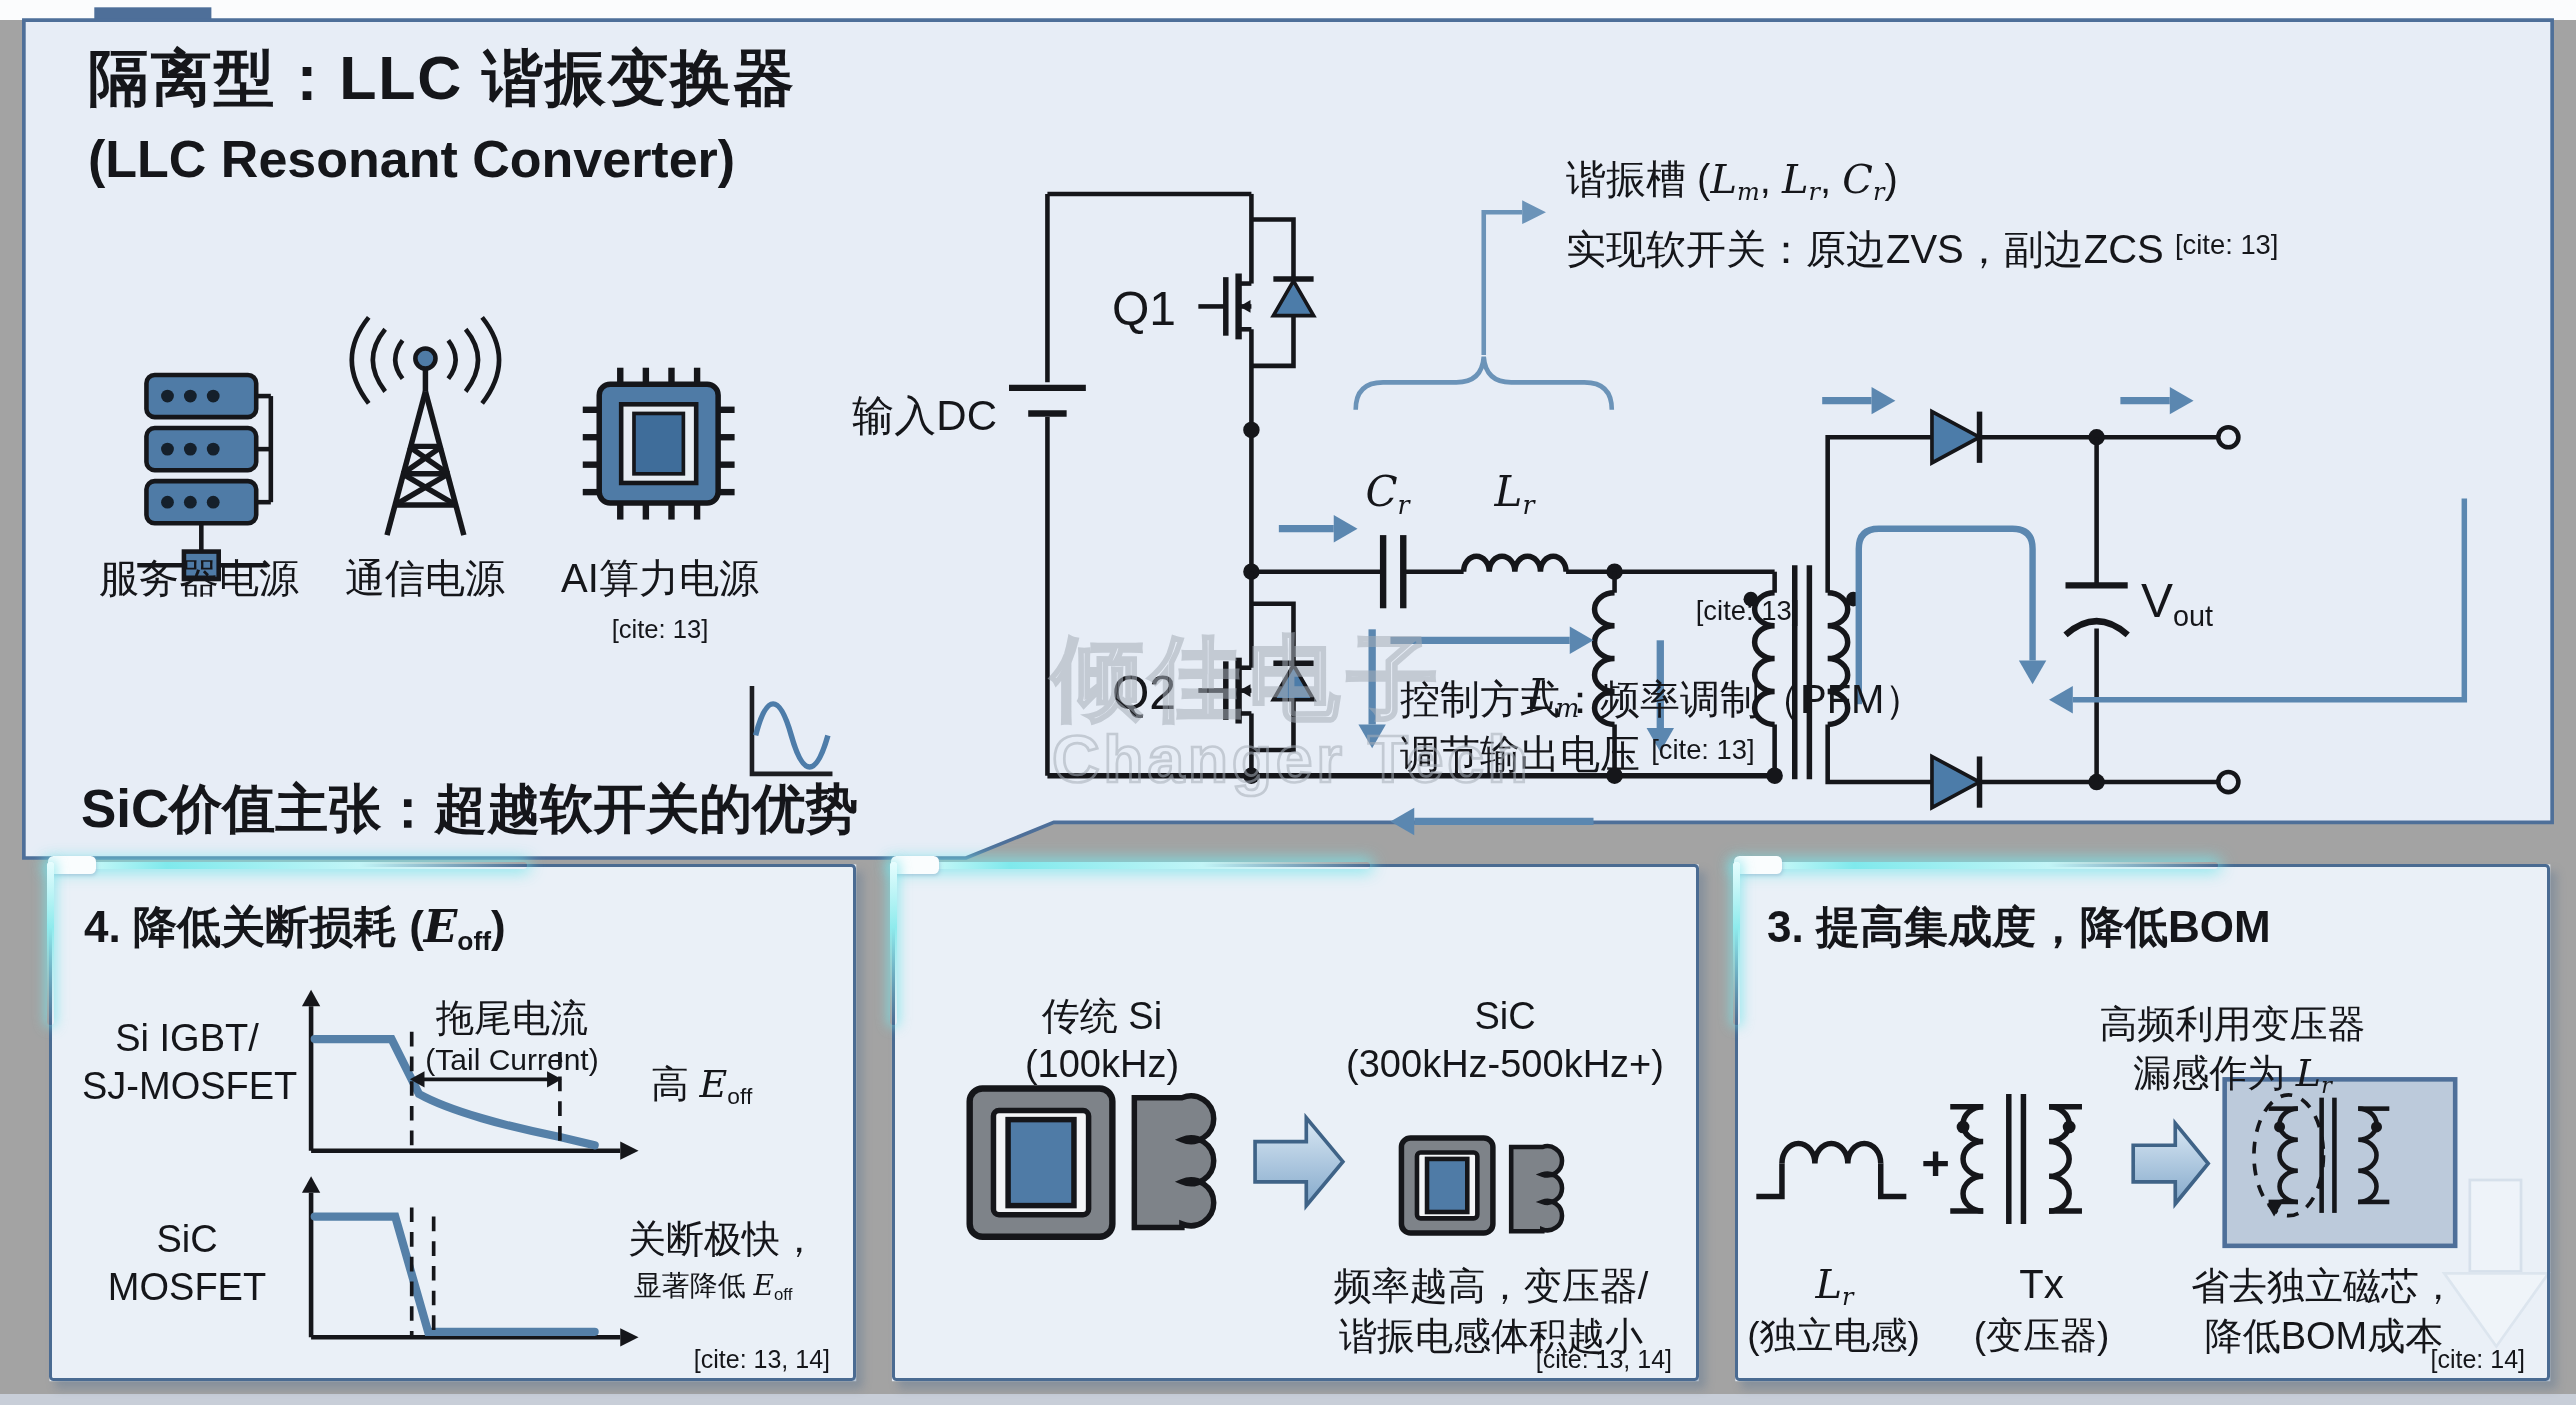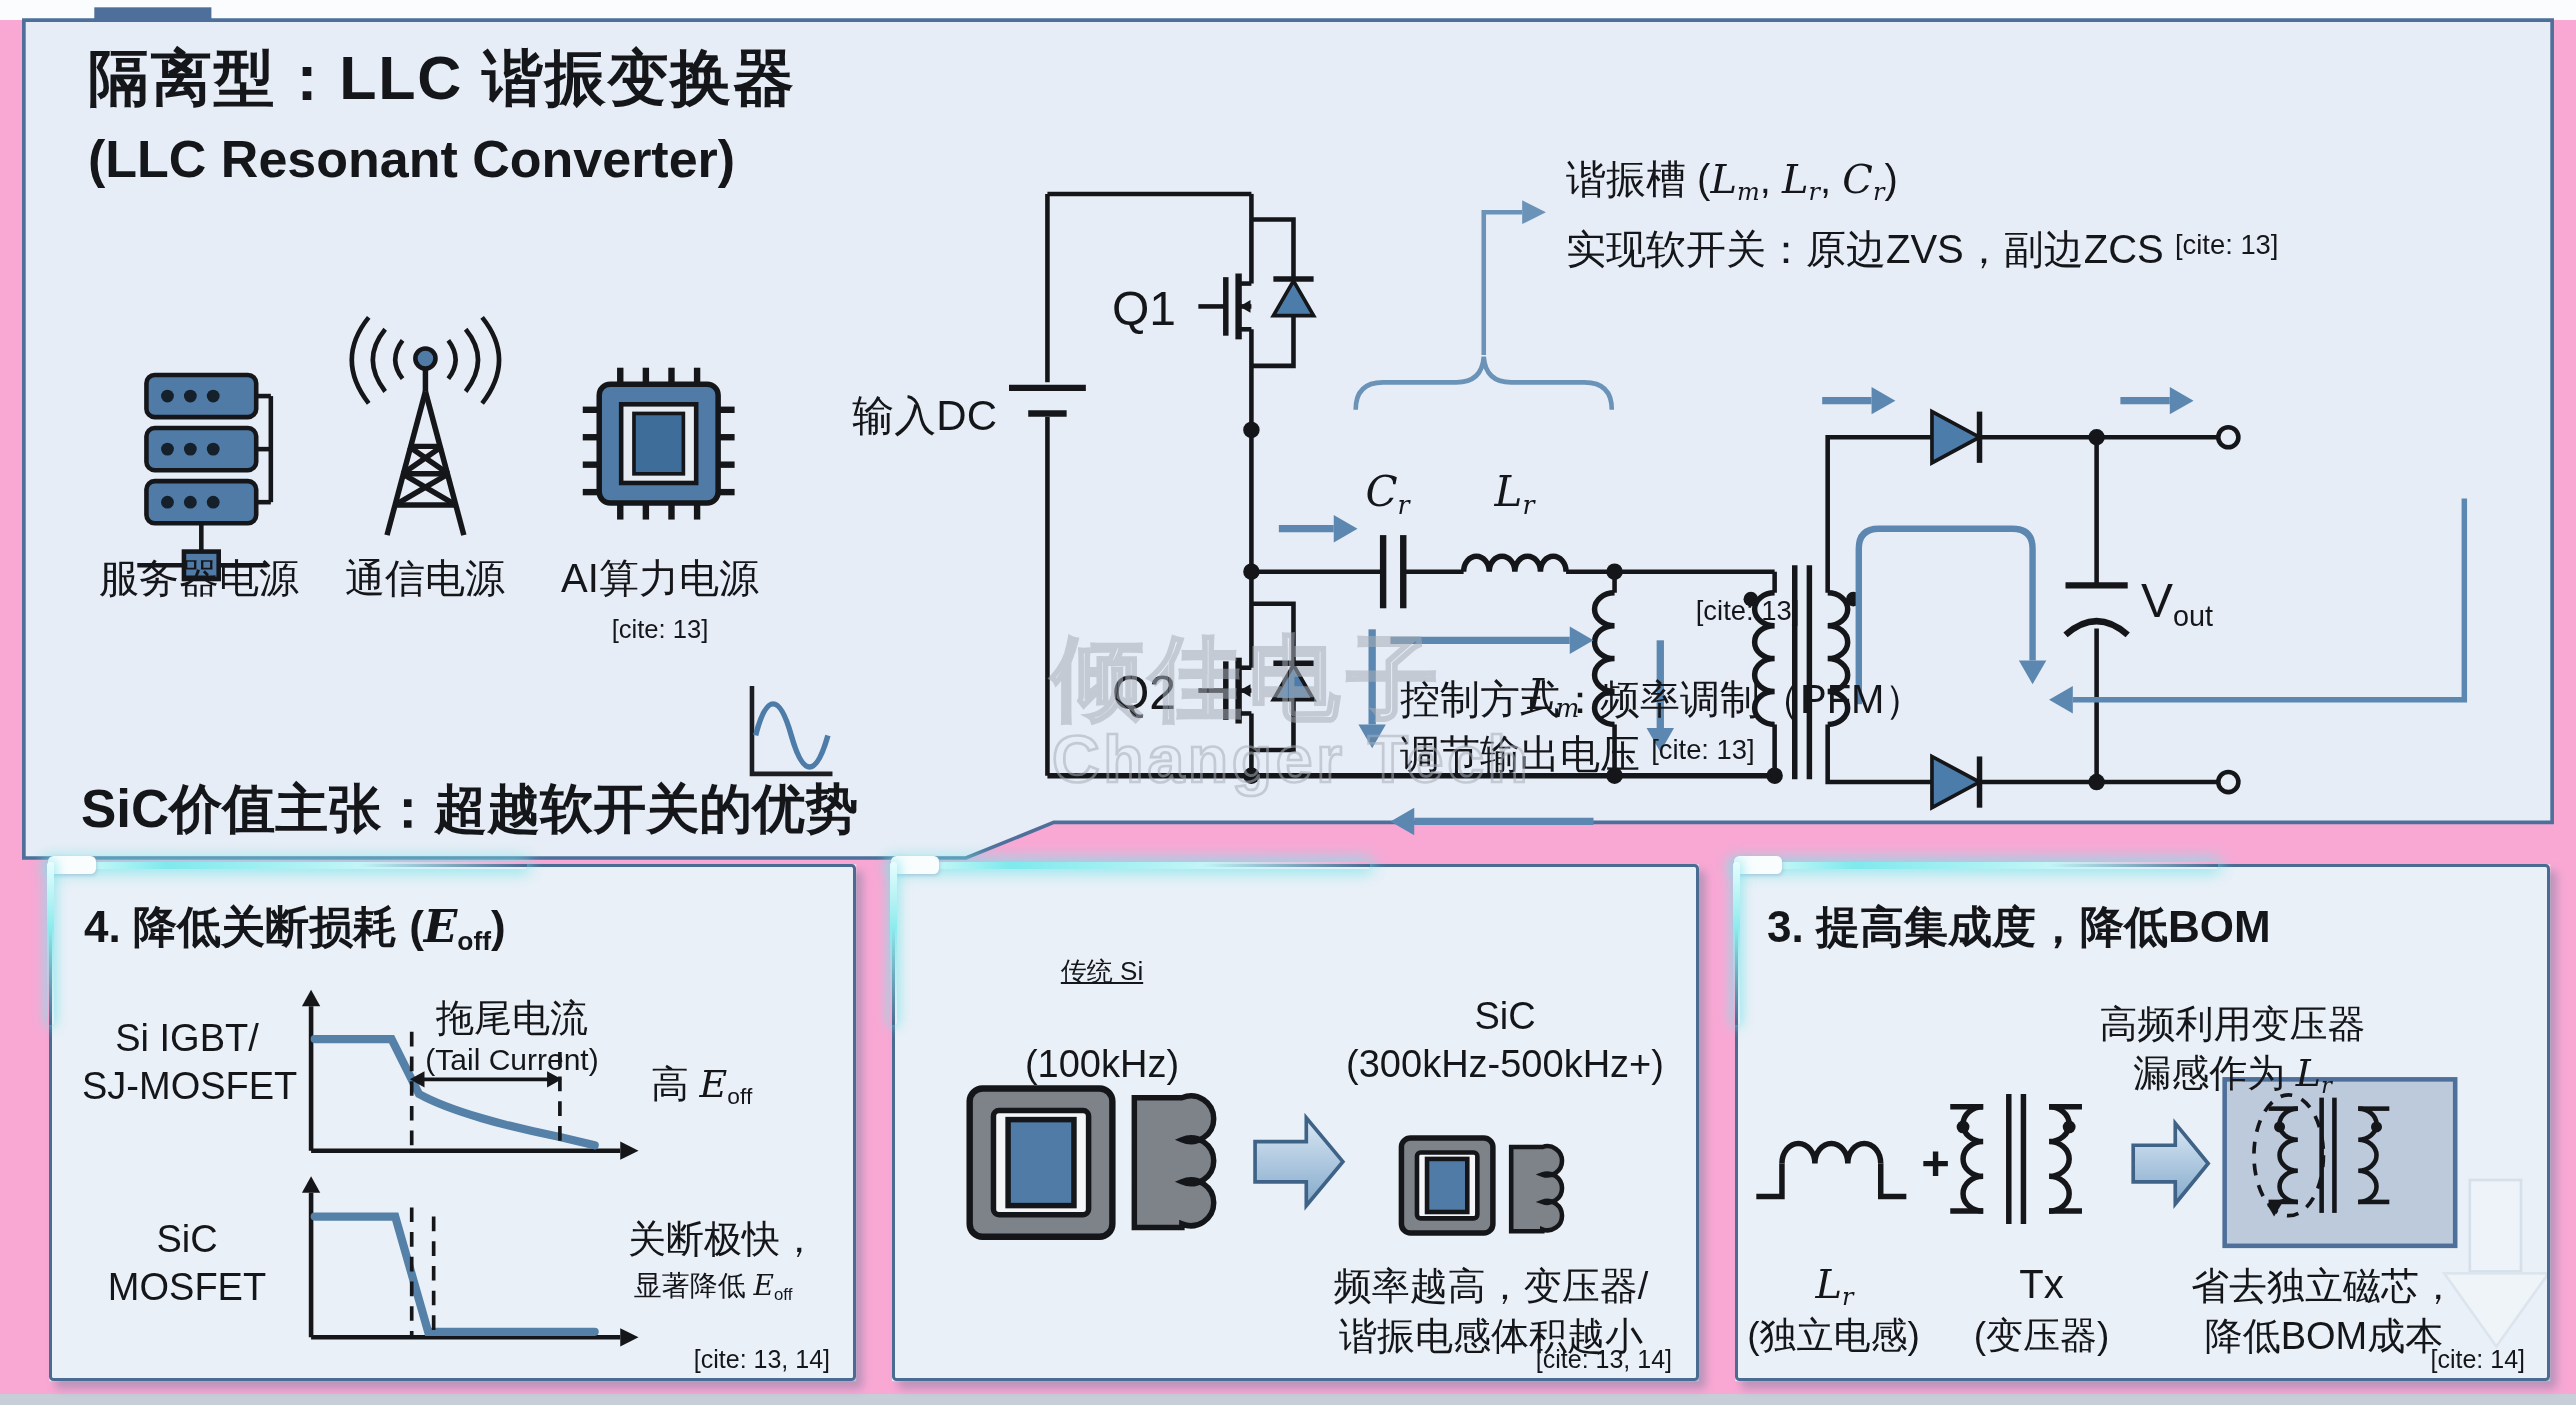--- a/index.html
+++ b/index.html
@@ -1,17 +1,17 @@
 <!DOCTYPE html>
 <html style="font-size:14.6px"><head>
 <meta charset="utf-8">
 <style>
   * { margin:0; padding:0; box-sizing:border-box; }
   body { background:#dce3ed; font-family:"Liberation Sans", sans-serif; }
-  .stage { position:relative; width:2576px; height:1405px; background:#f9a8d4; color:#15161a; overflow:hidden; }
+  .stage { position:relative; width:2576px; height:1405px; background:#a3a3a3; color:#15161a; overflow:hidden; }
   .top-white { position:absolute; left:0; top:0; width:2576px; height:20px; background:#fbfcfd; }
   .bottom-strip { position:absolute; left:0; top:1394px; width:2576px; height:11px; background:#c8ced8; }
   svg.gfx { position:absolute; left:0; top:0; z-index:1; }
   .panel { position:absolute; top:864px; height:517px; border:3.7px solid #4a6b92; border-radius:4.6px;
            box-shadow:6.4px 7.3px 8.2px rgba(90,115,145,.38); z-index:2; background:transparent; }
   .panel::before { content:''; position:absolute; top:-5.5px; left:-5.5px; width:60%; height:7.3px; border-radius:4.6px;
            background:linear-gradient(90deg,#eefffe,#7fe9ec 25%,#c2f5f7 65%,rgba(190,240,245,0));
            box-shadow:0 0 14.6px 3.7px rgba(120,230,235,.85); }
   .panel::after { content:''; position:absolute; top:-5.5px; left:-5.5px; width:7.3px; height:32%; border-radius:4.6px;
            background:linear-gradient(180deg,#e6fdfe,#8febed 40%,rgba(160,235,240,0));
@@ -377,21 +377,21 @@
     <span>高 </span><span class="mi">E</span><span class="sub">off</span>
   </div>
   <div class="t c" style="left:82px;top:1218px;width:210px;font-size:38px;">SiC</div>
   <div class="t c" style="left:82px;top:1266px;width:210px;font-size:38px;">MOSFET</div>
   <div class="t c" style="left:604px;top:1218px;width:238px;font-size:38px;">关断极快，</div>
   <div class="t c" style="left:576px;top:1270px;width:274px;font-size:28px;">
     <span>显著降低 </span><span class="mi">E</span><span class="sub">off</span>
   </div>
   <div class="t r" style="left:576px;top:1345px;width:254px;font-size:25px;">[cite: 13, 14]</div>
 
-  <div class="t c" style="left:983px;top:957px;width:238px;font-size:26px;text-decoration:underline;">传统 Si</div>
+  <div class="t c" style="left:983px;top:995px;width:238px;font-size:38px;">传统 Si</div>
   <div class="t c" style="left:983px;top:1043px;width:238px;font-size:38px;">(100kHz)</div>
   <div class="t c" style="left:1322px;top:995px;width:366px;font-size:38px;">SiC</div>
   <div class="t c" style="left:1322px;top:1043px;width:366px;font-size:38px;">(300kHz-500kHz+)</div>
   <div class="t c" style="left:1299px;top:1265px;width:384px;font-size:38px;">频率越高，变压器/</div>
   <div class="t c" style="left:1299px;top:1315px;width:384px;font-size:38px;">谐振电感体积越小</div>
   <div class="t r" style="left:1418px;top:1345px;width:254px;font-size:25px;">[cite: 13, 14]</div>
 
   <div class="t b" style="left:1767px;top:902px;font-size:44px;">3. 提高集成度，降低BOM</div>
   <div class="t c" style="left:2013px;top:1003px;width:439px;font-size:38px;">高频利用变压器</div>
   <div class="t c" style="left:2013px;top:1052px;width:439px;font-size:38px;">

